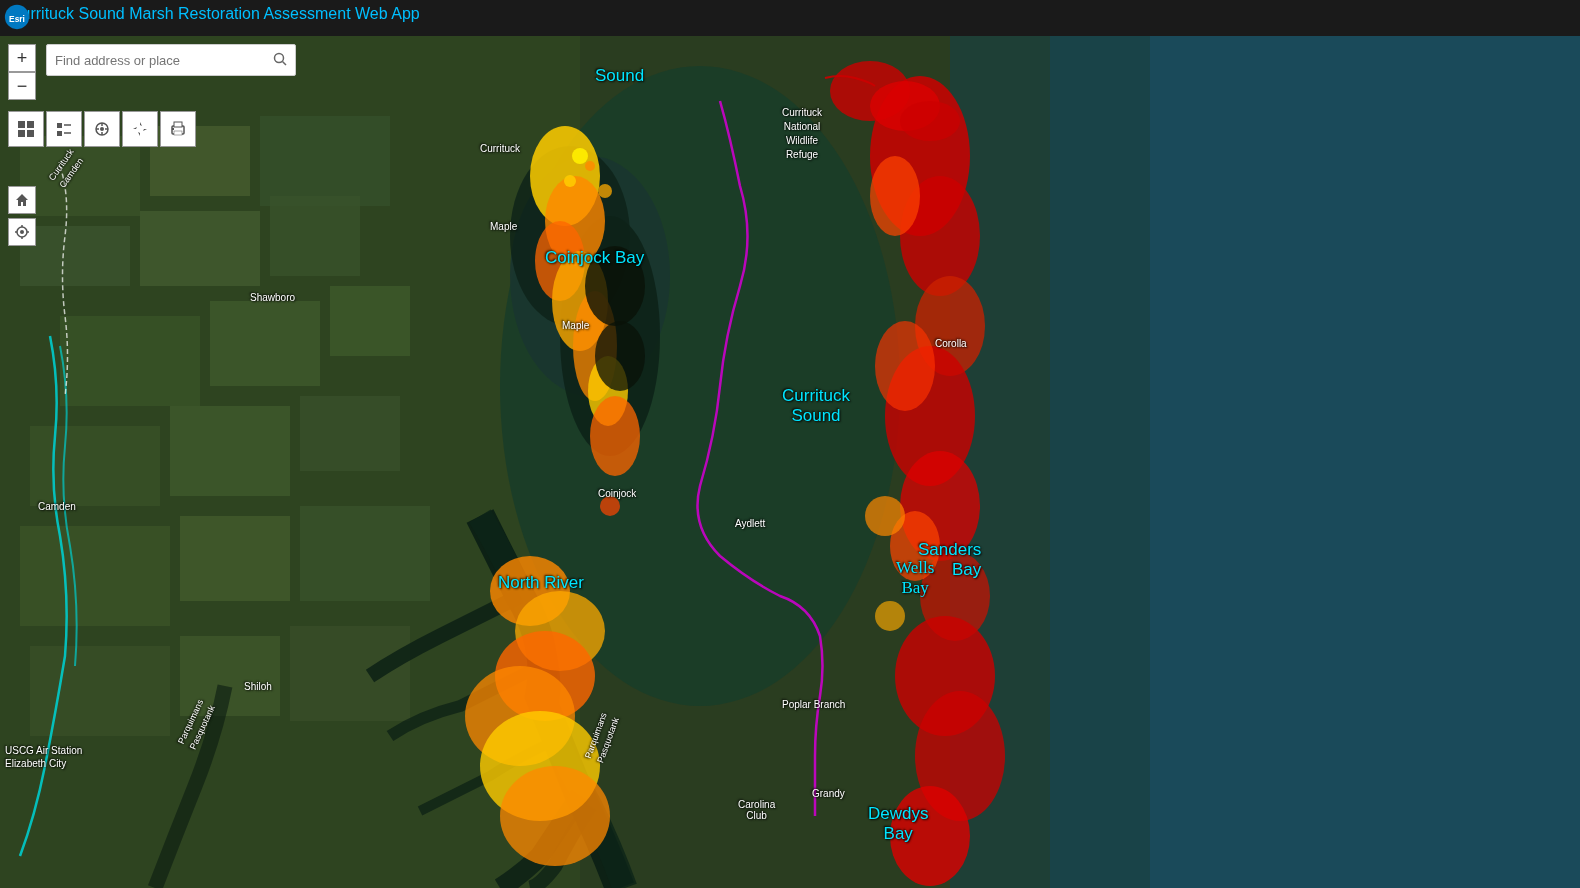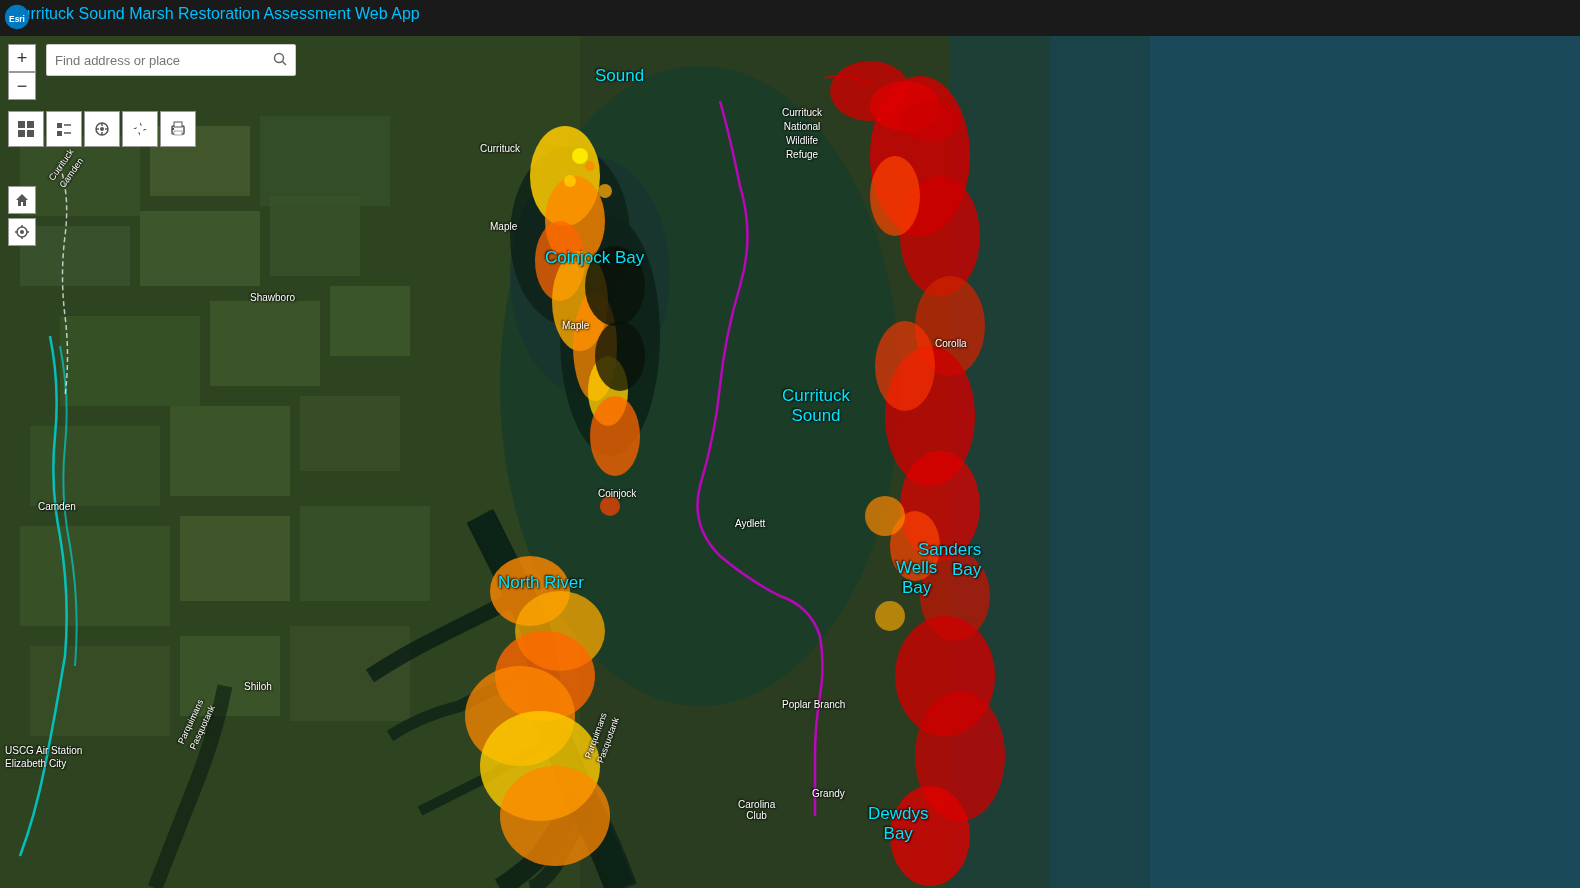--- a/index.html
+++ b/index.html
@@ -289,21 +289,21 @@
     <span class="map-label-white" style="left:250px; top:256px;text-align:right;">Shawboro</span>
     <span class="map-label-white" style="left:562px; top:284px;">Maple</span>
     <span class="map-label-white" style="left:782px; top:70px; text-align:center; line-height:14px;">Currituck<br>National<br>Wildlife<br>Refuge</span>
     <span class="map-label-white" style="left:935px; top:302px;">Corolla</span>
     <span class="map-label" style="left:782px; top:350px; text-align:center;">Currituck<br>Sound</span>
     <span class="map-label-white" style="left:598px; top:452px;">Coinjock</span>
     <span class="map-label-white" style="left:735px; top:482px;">Aydlett</span>
     <span class="map-label-white" style="left:38px; top:465px;">Camden</span>
     <span class="map-label" style="left:498px; top:537px;">North River</span>
     <span class="map-label" style="left:918px; top:456px; text-align:right;margin-top:48px;">Sanders<br>Bay</span>
-    <span class="map-label" style="left:896px; top:522px; text-align:center;">Wells<br>Bay</span>
+    <span class="map-label" style="left:896px; top:522px; text-align:center;font-family:Liberation Serif, serif;">Wells<br>Bay</span>
     <span class="map-label-white" style="left:782px; top:622px;margin-top:41px;">Poplar Branch</span>
     <span class="map-label-white" style="left:244px; top:645px;">Shiloh</span>
     <span class="map-label-white" style="left:738px; top:763px; text-align:center;">Carolina<br>Club</span>
     <span class="map-label-white" style="left:812px; top:752px;">Grandy</span>
     <span class="map-label" style="left:868px; top:768px; text-align:center;">Dewdys<br>Bay</span>
     <span class="map-label-white" style="left:5px; top:708px; line-height:13px;">USCG Air Station<br>Elizabeth City</span>
     <span class="map-label-white" style="left:46px; top:140px; transform:rotate(-55deg); transform-origin:0 0; line-height:13px; font-size:9px;">Currituck<br>Camden</span>
     <span class="map-label-white" style="left:175px; top:705px; transform:rotate(-65deg); transform-origin:0 0; line-height:13px; font-size:9px;">Parquimans<br>Pasquotank</span>
     <span class="map-label-white" style="left:582px; top:720px; transform:rotate(-70deg); transform-origin:0 0; line-height:13px; font-size:9px;">Parquimans<br>Pasquotank</span>
   </div>

